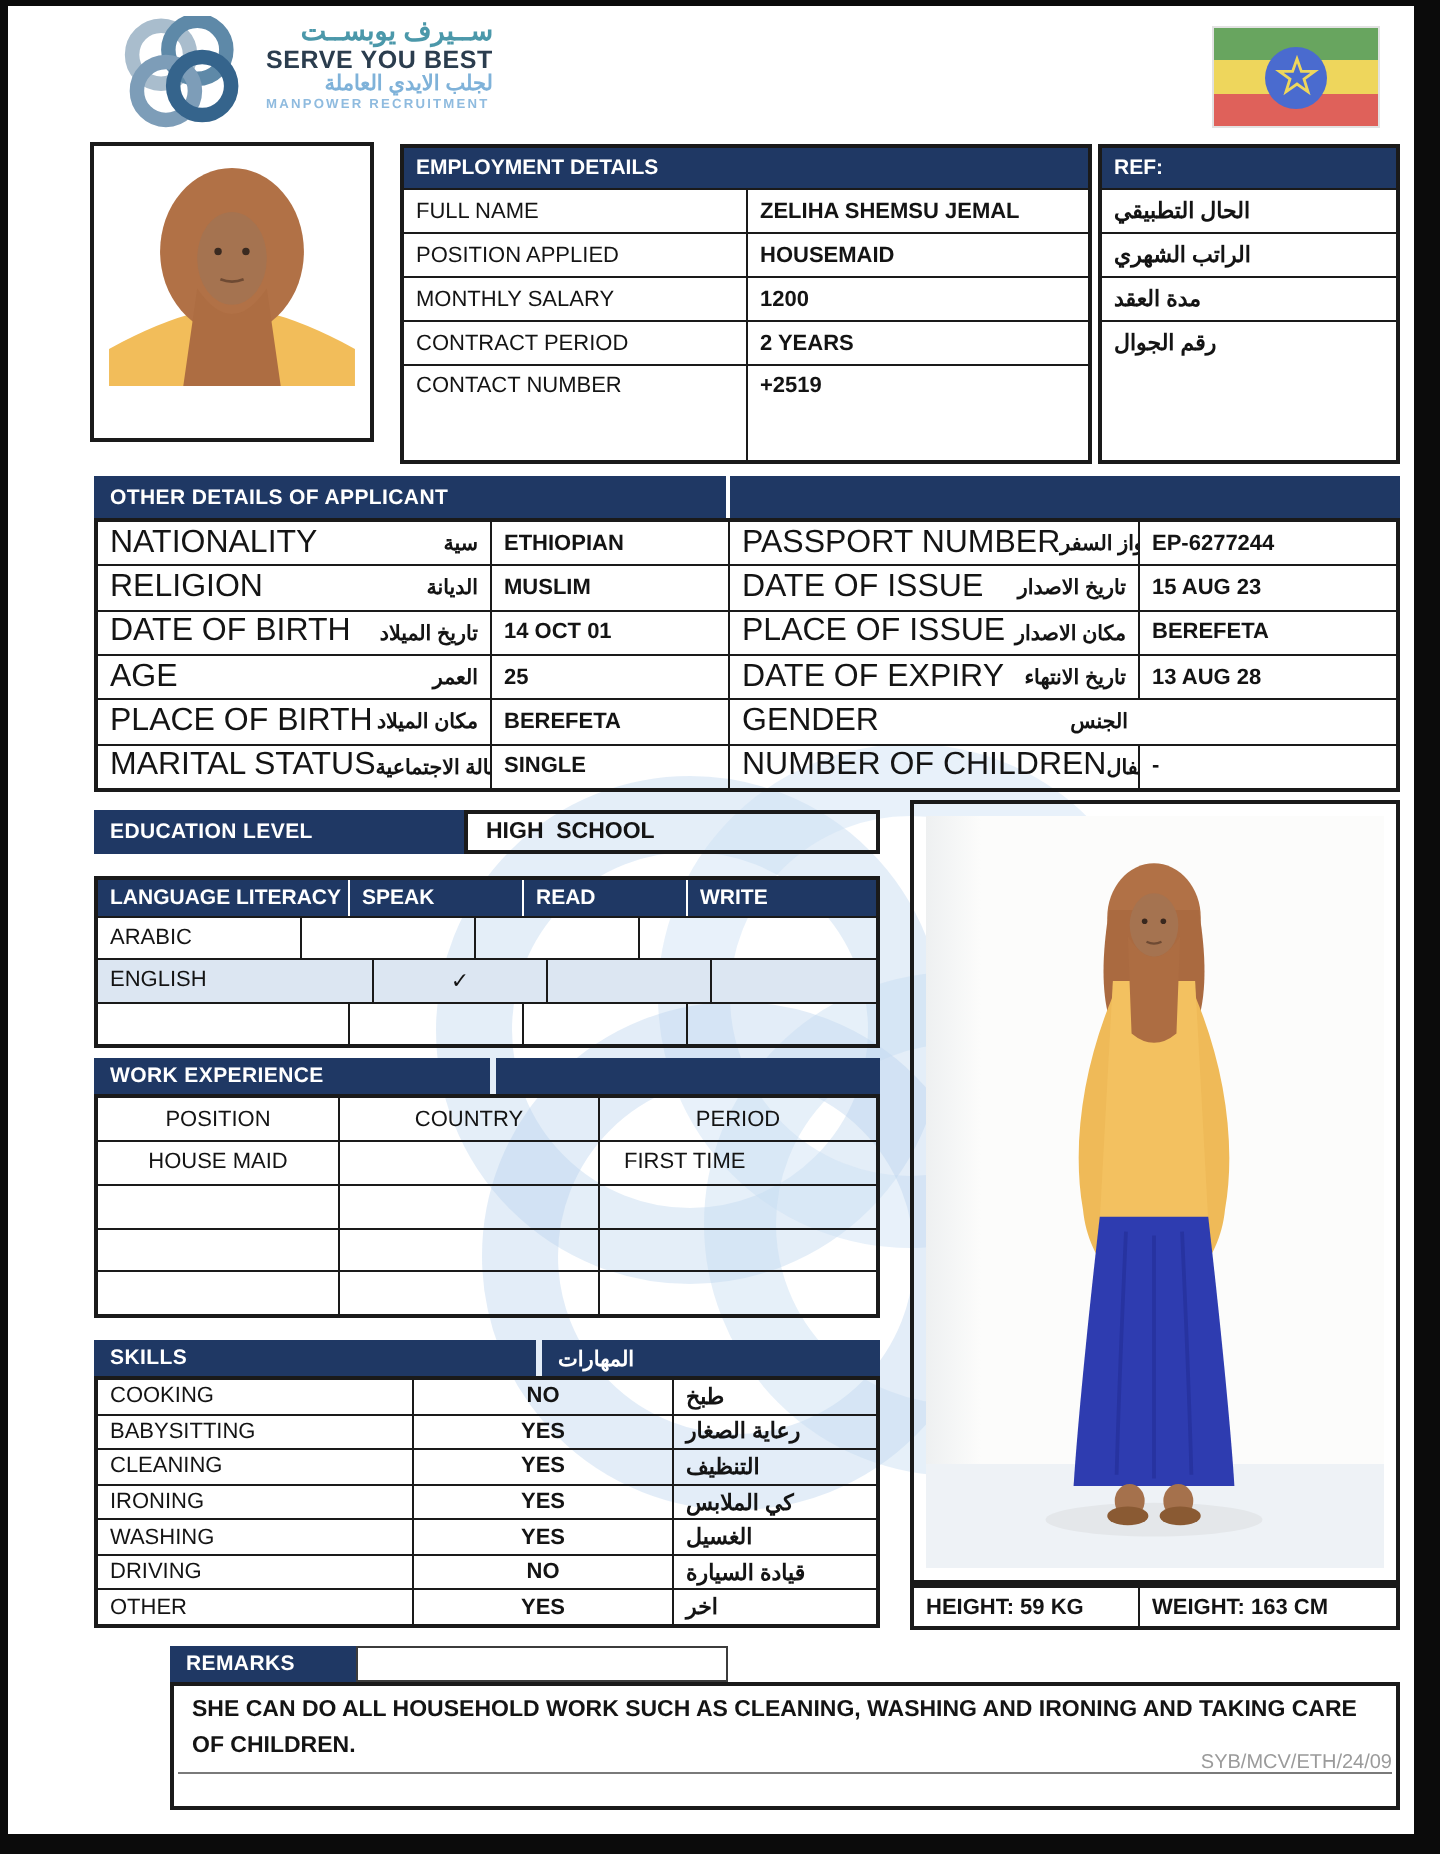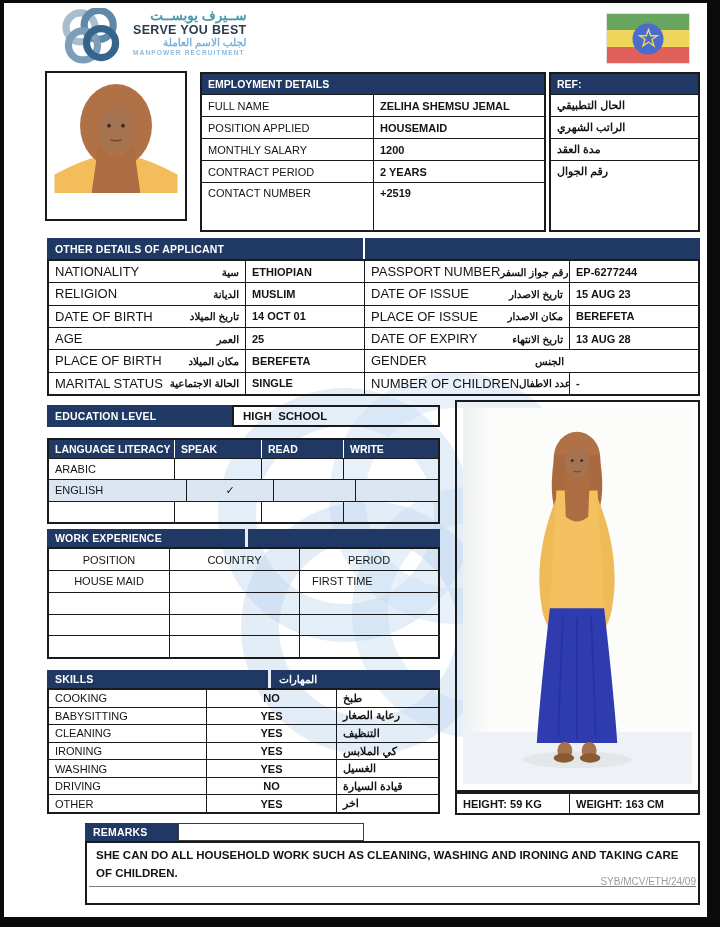--- a/index.html
+++ b/index.html
@@ -20,21 +20,21 @@
   .tbl .row:last-child{border-bottom:0;}
   .grow{flex:1;min-width:0;}
   .cell{border-right:1px solid #1a1a1a;box-sizing:border-box;display:flex;align-items:center;
         font-size:11px;padding:0 6px;white-space:nowrap;overflow:hidden;}
   .row .cell:last-child{border-right:0;}
   .navycell{background:#1f3864;color:#fff;font-weight:bold;font-size:10.5px;}
   .hdrw .cell{border-right:1px solid #ffffff;}
   .ctr{justify-content:center;padding:0;}
   .arr{justify-content:flex-end;font-weight:bold;}
   .duo{justify-content:space-between;}
-  .duo .l{font-size:13px;}
+  .duo .l{font-size:16px;}
   .duo .al{font-size:10.3px;font-weight:bold;}
   .shade{background:#dce6f2;}
   .val{font-weight:bold;text-align:right;}
   
   .edubox{position:absolute;box-sizing:border-box;border:2px solid #1a1a1a;display:flex;
           align-items:center;padding:0 9px;font-weight:bold;font-size:11.5px;white-space:pre;z-index:1;}
   
   .strip{position:absolute;box-sizing:border-box;border:1px solid #3c3c3c;z-index:1;}
   
   .rembox{position:absolute;box-sizing:border-box;border:2px solid #1a1a1a;z-index:1;
@@ -76,21 +76,21 @@
   <div class="brand">
     <svg width="74" height="58" viewBox="0 0 60 48">
       <circle cx="23" cy="16" r="12" fill="none" stroke="#a9bdcd" stroke-width="6"></circle>
       <circle cx="38" cy="14" r="12" fill="none" stroke="#5e89a8" stroke-width="6"></circle>
       <circle cx="25" cy="31" r="12" fill="none" stroke="#7d9db8" stroke-width="6"></circle>
       <circle cx="40" cy="29" r="12" fill="none" stroke="#35648c" stroke-width="6"></circle>
     </svg>
     <div class="brand-text">
       <span class="ar-name" dir="rtl">ســيرف يوبســت</span>
       <span class="en-name">SERVE YOU BEST</span>
-      <span class="ar-tag" dir="rtl">لجلب الاسم العاملة</span>
+      <span class="ar-tag" dir="rtl">لجلب الايدي العاملة</span>
       <span class="en-tag">MANPOWER RECRUITMENT</span>
     </div>
   </div>
 
   <div class="flag">
     <div class="st" style="background:#68a55f"></div>
     <div class="st" style="background:#eed65c"></div>
     <div class="st" style="background:#df615a"></div>
     <div class="emblem">
       <svg width="24" height="24" viewBox="0 0 24 24">
@@ -236,21 +236,21 @@
   <div class="edubox" style="left:232px;top:405px;width:208px;height:22px">HIGH  SCHOOL</div>
 
   <div class="tbl" style="left:47px;top:438px;width:393px;height:86px">
     <div class="row hdrw" style="height:19px;flex:none">
       <div class="cell navycell" style="width:126px">LANGUAGE LITERACY</div>
       <div class="cell navycell" style="width:87px">SPEAK</div>
       <div class="cell navycell" style="width:82px">READ</div>
       <div class="cell navycell grow">WRITE</div>
     </div>
     <div class="row grow">
-      <div class="cell" style="width:126px">ARABIC</div>
+      <div class="cell" style="width:102px">ARABIC</div>
       <div class="cell ctr" style="width:87px"></div>
       <div class="cell ctr" style="width:82px"></div>
       <div class="cell ctr grow"></div>
     </div>
     <div class="row grow shade">
       <div class="cell" style="width:138px">ENGLISH</div>
       <div class="cell ctr" style="width:87px">✓</div>
       <div class="cell ctr" style="width:82px"></div>
       <div class="cell ctr grow"></div>
     </div>

